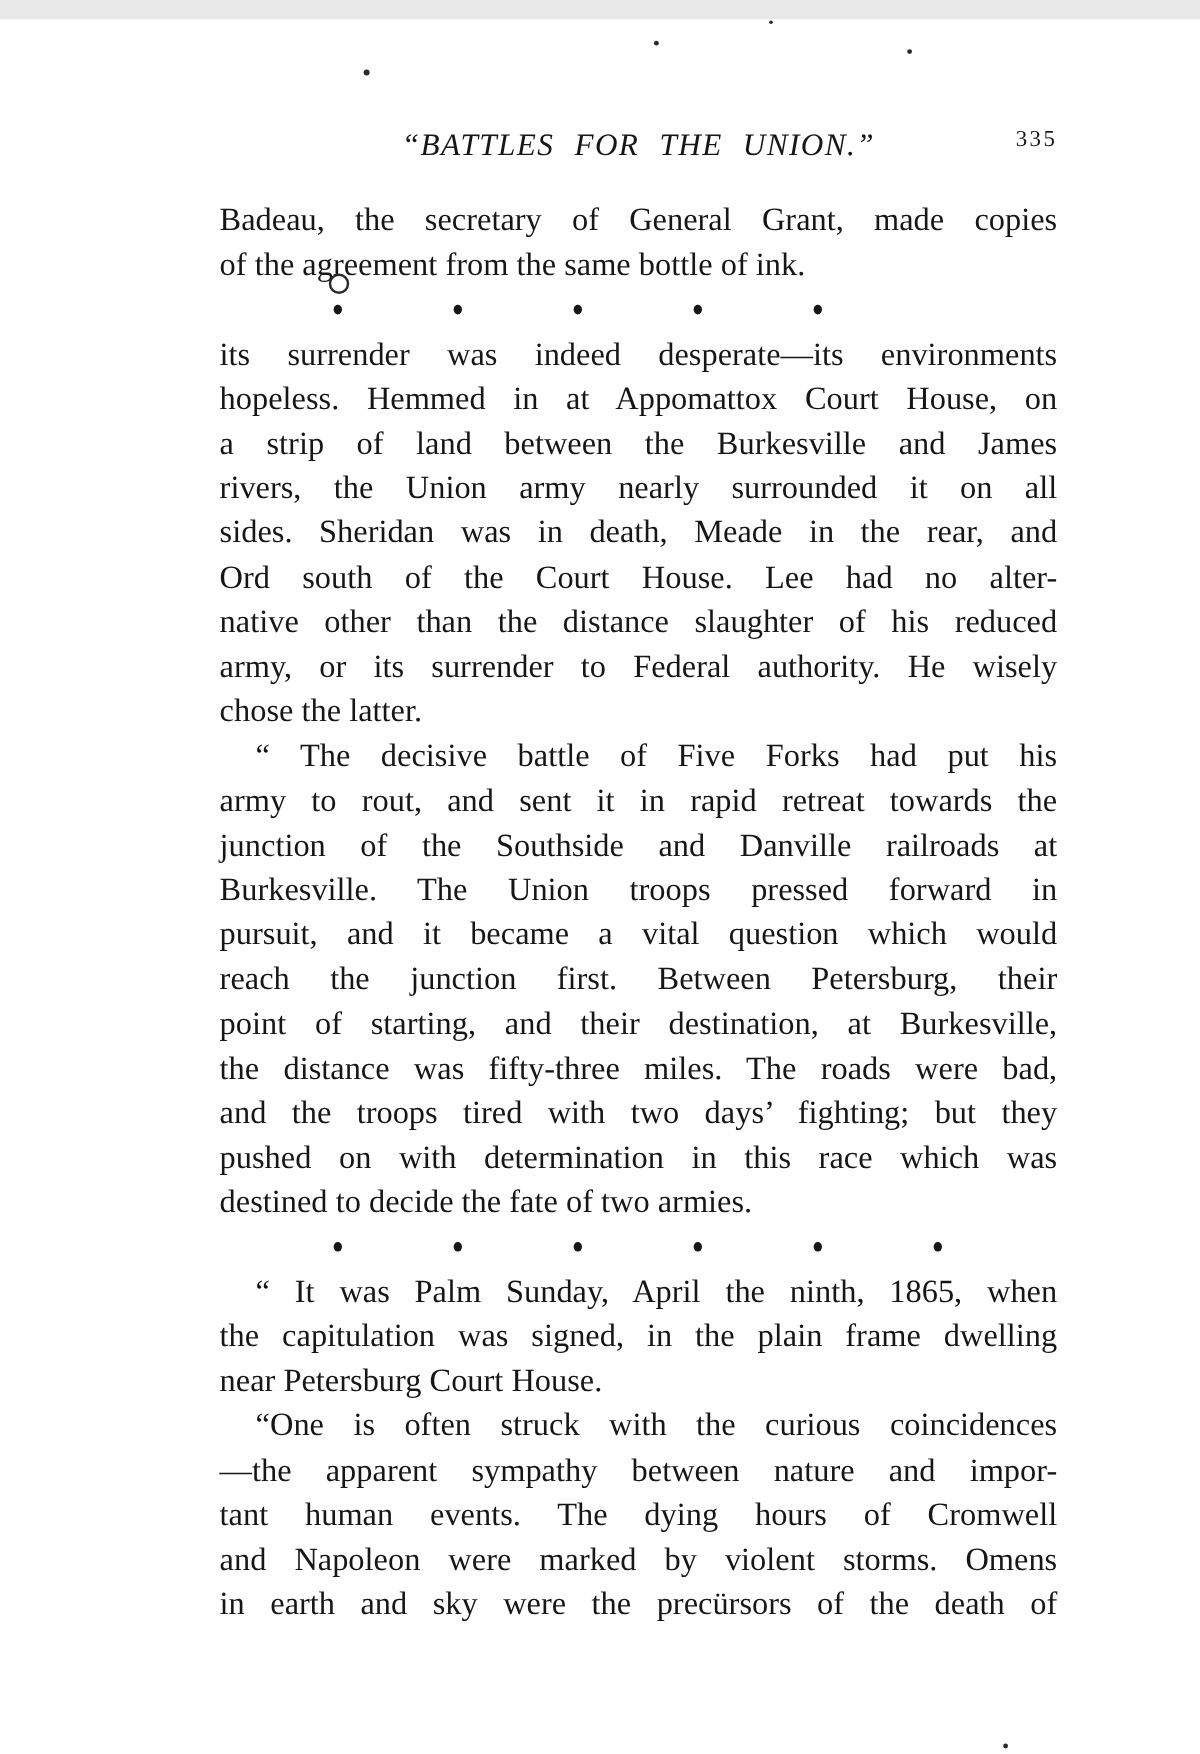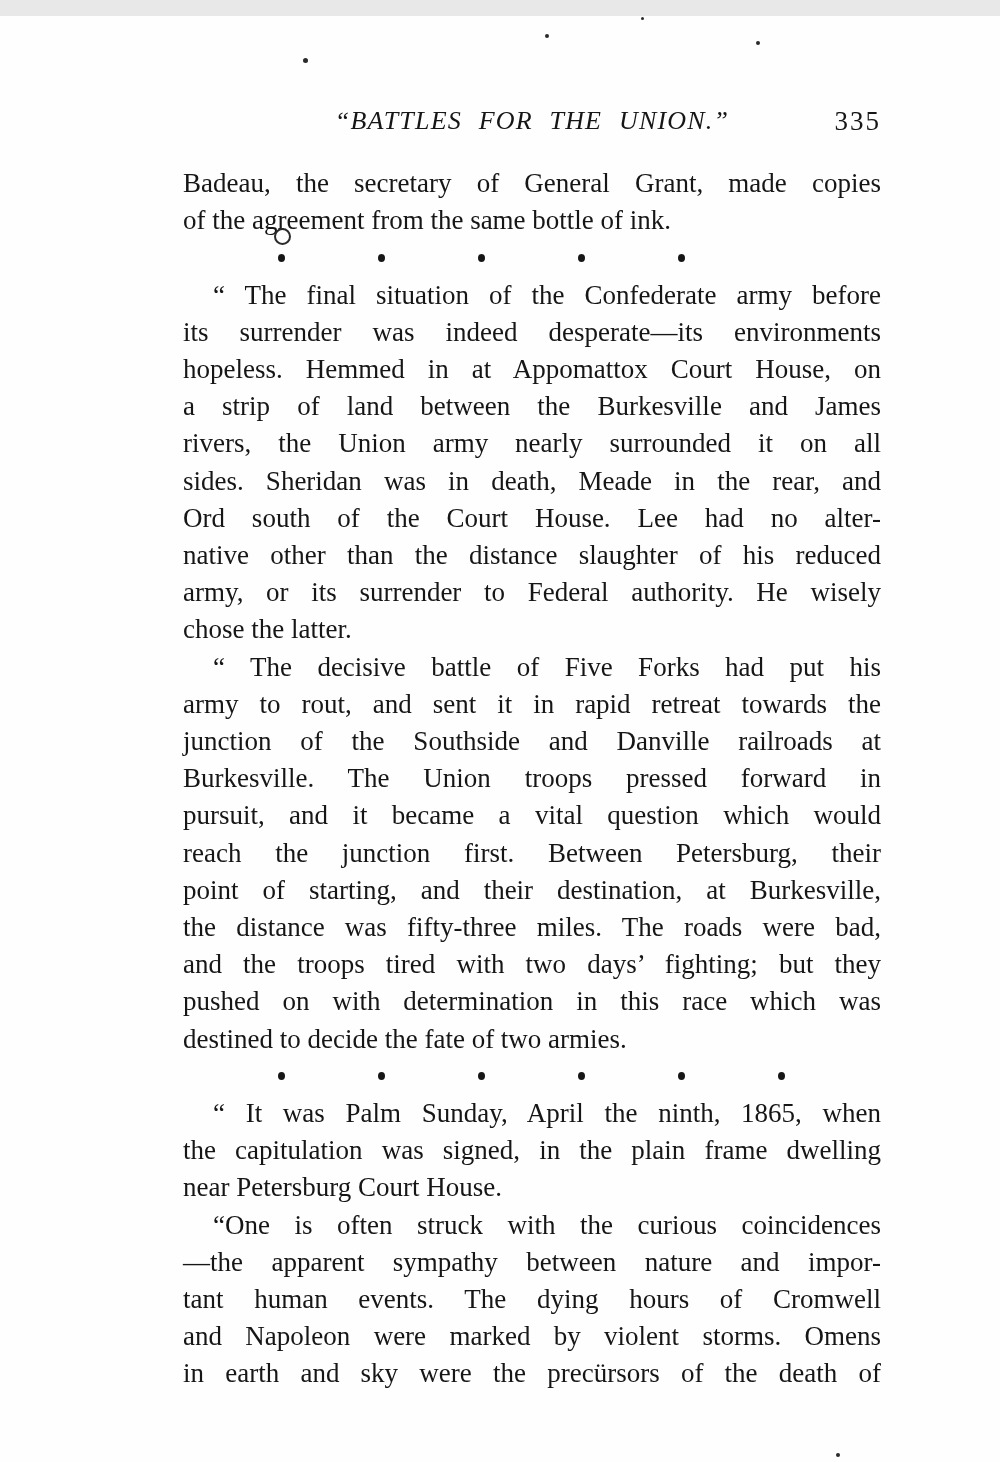--- a/index.html
+++ b/index.html
@@ -21,21 +21,21 @@
     display:block;
     text-align:center;
     font-style:italic;
     letter-spacing:1.2px;
     word-spacing:9px;
   }
   .page-number{
     position:absolute;
     right:0;top:0;
     font-style:normal;
-    font-size:27px;
+    font-size:19px;
     letter-spacing:2px;
   }
   .text-column{
     position:absolute;
     left:183px;top:149px;width:698px;
     font-size:27px;
     line-height:37.2px;
   }
   .line{
     text-align:justify;
@@ -82,21 +82,20 @@
   <div class="text-column">
       <div class="line">Badeau, the secretary of General Grant, made copies</div>
       <div class="line last">of the agreement from the same bottle of ink.</div>
       <div class="dot-row">
         <span class="dot"></span>
         <span class="dot"></span>
         <span class="dot"></span>
         <span class="dot"></span>
         <span class="dot"></span>
       </div>
-      <div class="line indent">“ The final situation of the Confederate army before</div>
       <div class="line">its surrender was indeed desperate—its environments</div>
       <div class="line">hopeless. Hemmed in at Appomattox Court House, on</div>
       <div class="line">a strip of land between the Burkesville and James</div>
       <div class="line">rivers, the Union army nearly surrounded it on all</div>
       <div class="line">sides. Sheridan was in death, Meade in the rear, and</div>
       <div class="line">Ord south of the Court House. Lee had no alter-</div>
       <div class="line">native other than the distance slaughter of his reduced</div>
       <div class="line">army, or its surrender to Federal authority. He wisely</div>
       <div class="line last">chose the latter.</div>
       <div class="line indent">“ The decisive battle of Five Forks had put his</div>

